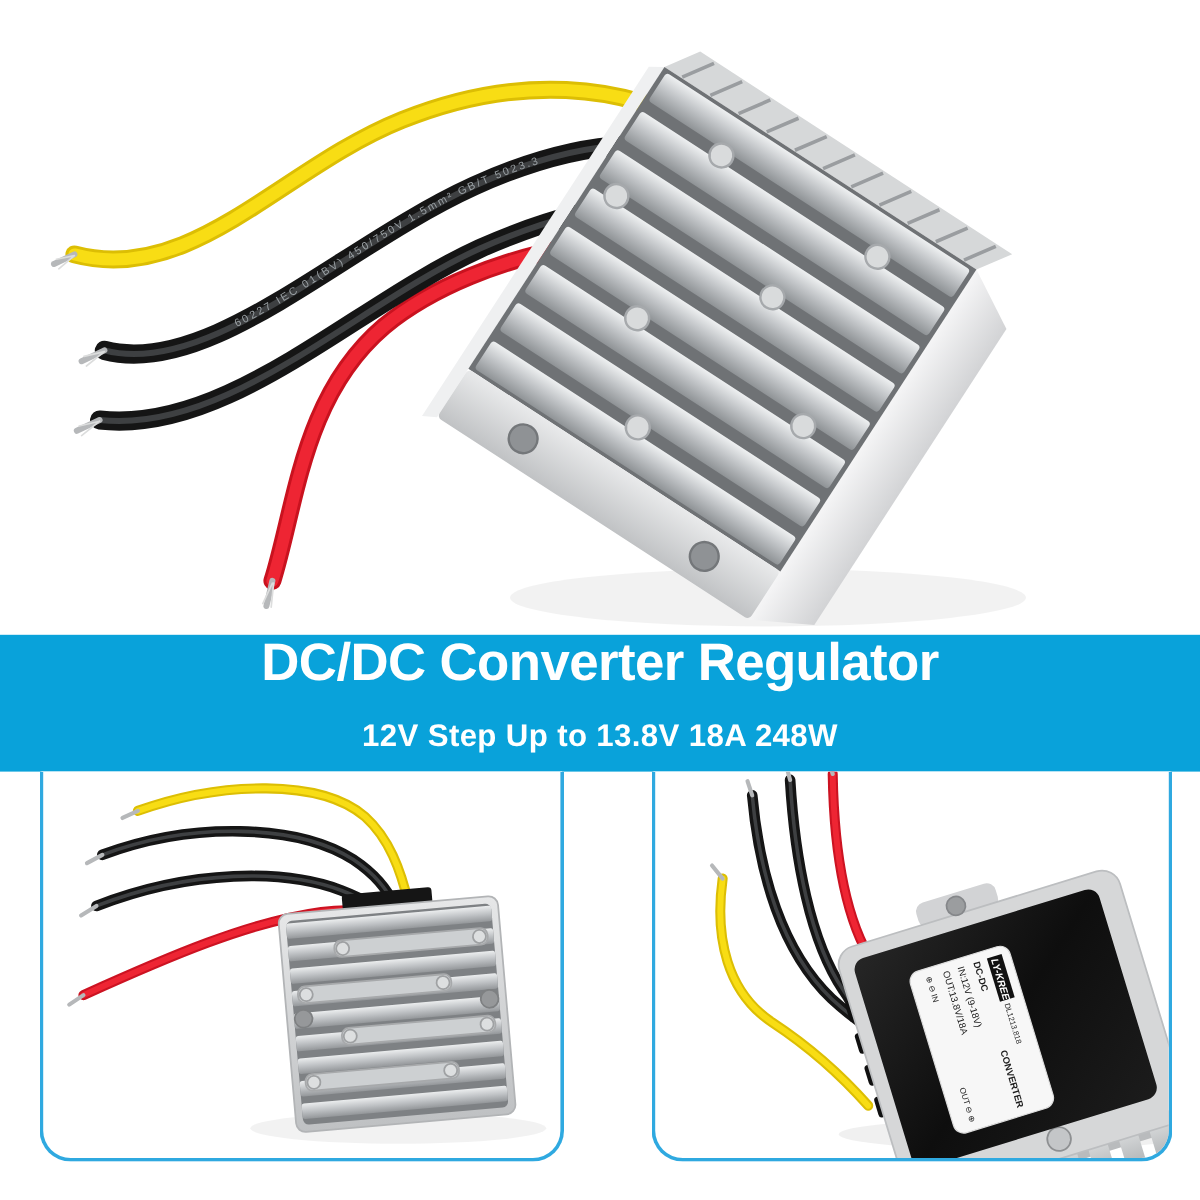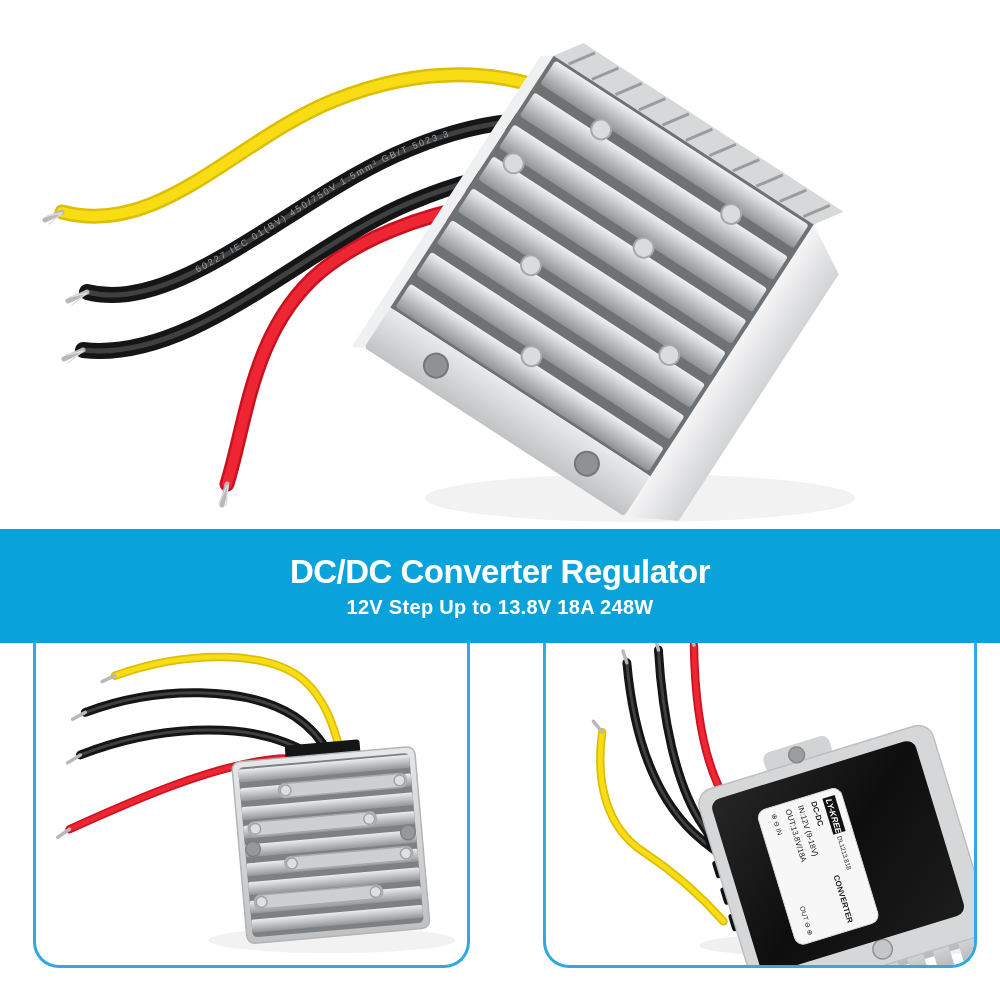--- a/index.html
+++ b/index.html
@@ -2,22 +2,22 @@
 <html><head>
 <meta charset="utf-8">
 <style>
   html,body{margin:0;padding:0;background:#ffffff;}
   .page{position:relative;width:1000px;height:1000px;background:#ffffff;overflow:hidden;
         font-family:"Liberation Sans",sans-serif;}
   .hero{position:absolute;left:0;top:0;width:1000px;height:529px;background:#ffffff;}
   .hero svg{display:block;width:100%;height:100%;}
   .banner{position:absolute;left:0;top:529px;width:1000px;height:114px;background:#09a2da;
           color:#ffffff;display:flex;flex-direction:column;align-items:center;justify-content:center;gap:9px;}
-  .banner .title{margin:0;font-size:33px;font-weight:bold;letter-spacing:-0.5px;line-height:1;}
-  .banner .subtitle{margin:0;font-size:20px;font-weight:bold;letter-spacing:0.3px;line-height:1;}
+  .banner .title{margin:0;font-size:44px;font-weight:bold;letter-spacing:-0.5px;line-height:1;}
+  .banner .subtitle{margin:16px;font-size:26px;font-weight:bold;letter-spacing:0.3px;line-height:1;}
   .thumb{position:absolute;top:643px;height:325px;background:#ffffff;border:3px solid #2fa9e0;border-top:none;
          border-radius:0 0 26px 26px;box-sizing:border-box;overflow:hidden;margin:0;}
   .thumb-left{left:33px;width:437px;}
   .thumb-right{left:543px;width:434px;}
   .thumb svg{display:block;width:100%;height:100%;}
   text{font-family:"Liberation Sans",sans-serif;}
 </style>
 </head>
 <body>
 

